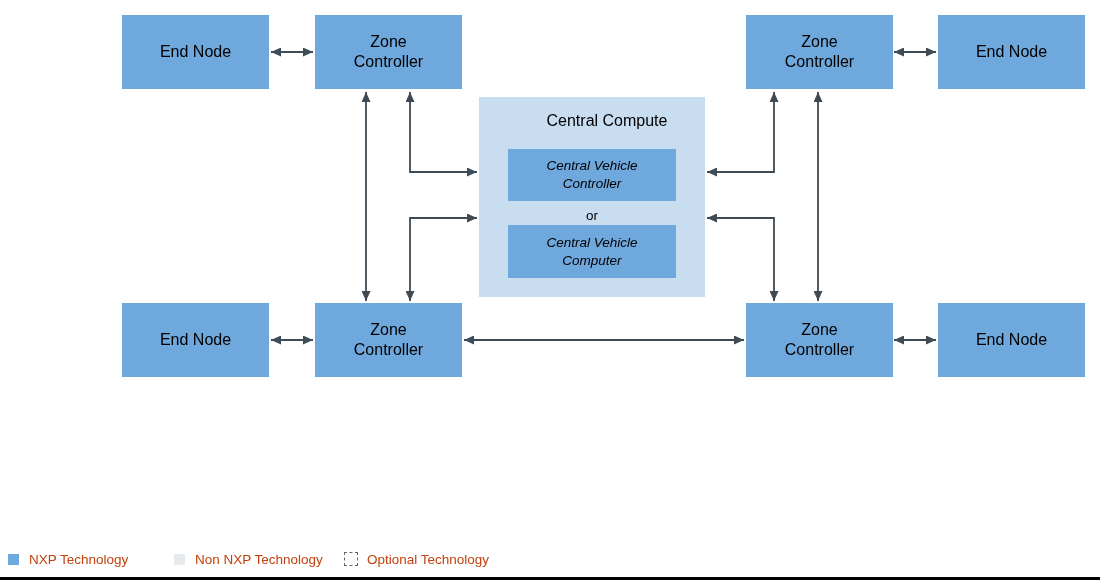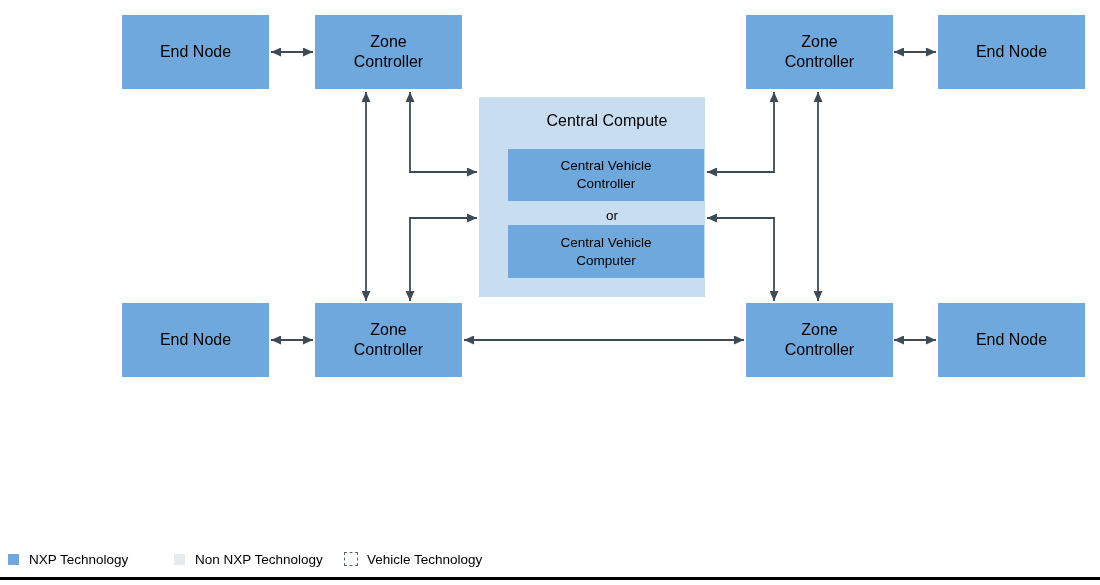--- a/index.html
+++ b/index.html
@@ -23,38 +23,38 @@
 
   .central{
     position:absolute;left:479px;top:97px;width:226px;height:200px;
     background:#C9DDF1;
   }
   .central-title{
     position:absolute;top:15px;left:15px;width:100%;text-align:center;
     font-size:16px;
   }
   .central-sub{
-    position:absolute;left:29px;width:196px;background:#6FA8DC;
+    position:absolute;left:29px;width:168px;background:#6FA8DC;
     display:flex;align-items:center;justify-content:center;text-align:center;
-    font-size:13.5px;line-height:1.33;white-space:pre-line;
+    font-size:13.5px;line-height:1.33;white-space:pre-line;font-style:italic;
   }
   .central-sub.opt1{top:52px;height:52px;}
   .central-sub.opt2{top:128px;height:53px;}
   .central-or{
     position:absolute;top:107px;left:0;width:100%;height:22px;
-    display:flex;align-items:center;justify-content:center;font-size:13.5px;padding-left:20px;
+    display:flex;align-items:center;justify-content:center;font-size:13.5px;
   }
 
   #wires{position:absolute;left:0;top:0;width:1100px;height:585px;pointer-events:none;}
   #wires path{stroke:#3E4A54;stroke-width:1.8;fill:none;}
   #wires marker path{fill:#3E4A54;stroke:none;}
 
   .legend-item{
     position:absolute;top:551px;height:16px;display:flex;align-items:center;
-    font-size:13.5px;color:#000000;
+    font-size:13.5px;color:#c2410c;
   }
   .legend-item.l1{left:8px}
   .legend-item.l2{left:174px}
   .legend-item.l3{left:344px}
   .swatch{width:11px;height:11px;margin-right:10px;flex:none;}
   .swatch.nxp{background:#6FA8DC;}
   .swatch.non-nxp{background:#E6EAED;}
   .swatch.optional{
     width:12px;height:12px;background:transparent;margin-right:9px;
     border:1.5px dashed #5a6570;
@@ -112,17 +112,17 @@
   <div class="legend-item l1">
     <span class="swatch nxp"></span>
     <span>NXP Technology</span>
   </div>
   <div class="legend-item l2">
     <span class="swatch non-nxp"></span>
     <span>Non NXP Technology</span>
   </div>
   <div class="legend-item l3">
     <span class="swatch optional"></span>
-    <span>Vehicle Technology</span>
+    <span>Optional Technology</span>
   </div>
 
   <div class="bottom-rule"></div>
 </div>
 
 </body></html>

